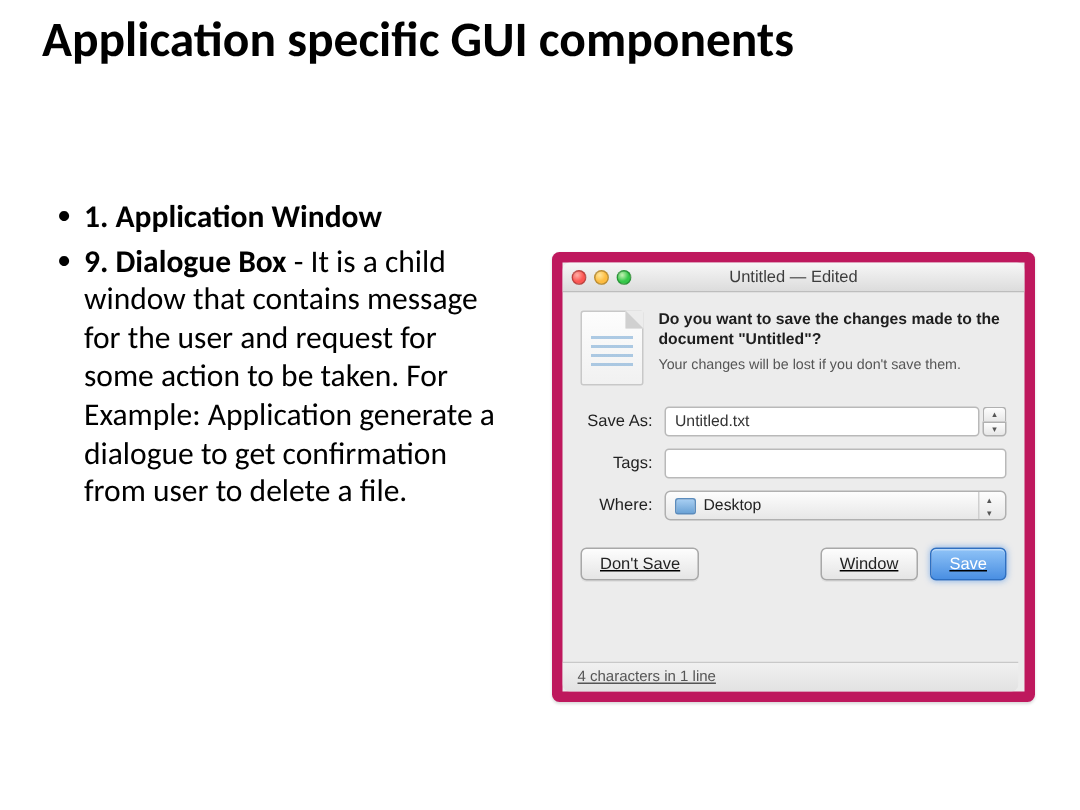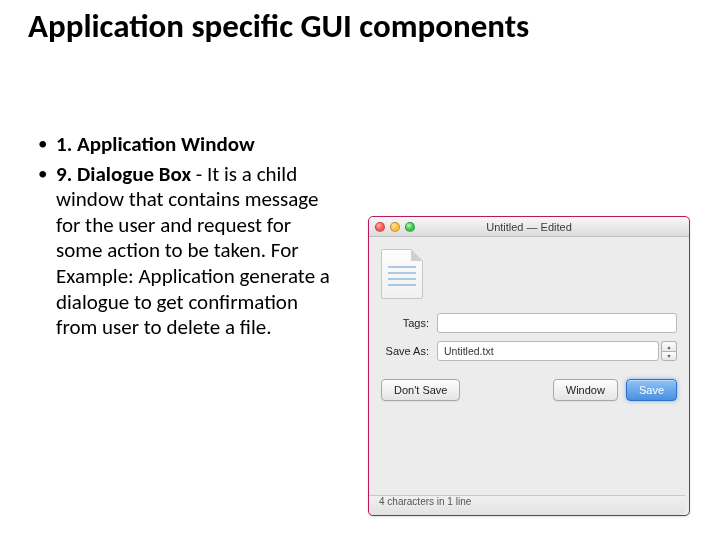--- a/index.html
+++ b/index.html
@@ -46,26 +46,25 @@
   .body2 { display: block; }
 
   
   .dialog-wrap {
     position: absolute;
     left: 368px;
     top: 168px;
     width: 322px;
     height: 300px;
     background: #ececec;
-    border: 1px solid #be185d;
+    border: 7px solid #be185d;
     border-radius: 5px;
     font-family: "Lucida Grande", Helvetica, Arial, sans-serif;
     font-size: 10px;
     box-shadow: 0 1px 2px rgba(0,0,0,.15);
-    margin-top: 48px;
   }
   .titlebar {
     height: 20px;
     background: linear-gradient(#f7f7f7,#dcdcdc);
     border-bottom: 1px solid #bdbdbd;
     border-radius: 5px 5px 0 0;
     display: flex;
     align-items: center;
     padding: 0 6px;
     position: relative;
@@ -156,20 +155,21 @@
   .select .sel-arrows {
     position: absolute; right: 4px; top: 0; bottom: 0; width: 14px;
     border-left: 1px solid #cfcfcf;
     display: flex; flex-direction: column; align-items: center; justify-content: center; gap:1px;
     font-size: 6px; color: #555;
   }
 
   .btn-row {
     margin-top: 18px; display: flex; align-items: center; gap: 8px;
     padding-bottom: 12px;
+    text-decoration: underline;
   }
   .btn-row .spacer { flex: 1; }
   .btn {
     height: 22px; padding: 0 12px;
     border: 1px solid #a8a8a8; border-radius: 4px;
     background: linear-gradient(#fdfdfd,#e5e5e5);
     font-size: 11px; color: #222;
     display: inline-flex; align-items: center; box-shadow: 0 1px 0 rgba(0,0,0,.05);
   }
   .btn.primary {
@@ -177,22 +177,22 @@
     border-color: #2e6fc1; color: #fff;
     box-shadow: 0 0 4px rgba(70,140,230,.6), inset 0 1px 0 rgba(255,255,255,.4);
   }
 
   .status-bar {
     position: absolute; left: 0; right: 4px; bottom: 0;
     height: 20px;
     background: linear-gradient(#f0f0f0,#e2e2e2);
     border-top: 1px solid #c8c8c8;
     border-radius: 0 0 5px 5px;
-    display: flex; align-items: flex-start; padding: 0 10px;
-    font-size: 10px; color: #555;
+    display: flex; align-items: center; padding: 0 10px;
+    font-size: 10px; color: #555; text-decoration: underline;
   }
 </style>
 </head>
 <body>
 
 <div class="slide">
 
   <div class="title">Application specific GUI components</div>
 
   <div class="content-left">
@@ -216,41 +216,56 @@
       </div>
       <div class="tb-title">Untitled — Edited</div>
     </div>
 
     <div class="sheet-area">
       <div class="confirm-row">
         <div class="doc-icon">
           <div class="doc-fold"></div>
           <div class="doc-lines"></div>
         </div>
+        <div class="confirm-text">
+          <div class="confirm-head">Do you want to save the changes made to the document "Untitled"?</div>
+          <div class="confirm-sub">Your changes will be lost if you don't save them.</div>
+        </div>
       </div>
 
       <div class="form-block">
+        <div class="form-row">
+          <div class="form-label">Save As:</div>
+          <div class="txt-input">
+            <span>Untitled.txt</span>
+          </div>
+          <div class="stepper">
+            <div class="step-btn">▴</div>
+            <div class="step-btn">▾</div>
+          </div>
+        </div>
+
         <div class="form-row">
           <div class="form-label">Tags:</div>
           <div class="txt-input empty">
             <span></span>
           </div>
         </div>
 
         <div class="form-row">
-          <div class="form-label">Save As:</div>
-          <div class="txt-input">
-            <span>Untitled.txt</span>
-          </div>
-          <div class="stepper">
-            <div class="step-btn">▴</div>
-            <div class="step-btn">▾</div>
-          </div>
-        </div>
-
+          <div class="form-label">Where:</div>
+          <div class="select">
+            <span class="folder-ico"></span>
+            <span>Desktop</span>
+            <span class="sel-arrows">
+                <span>▴</span>
+                <span>▾</span>
+              </span>
+          </div>
+        </div>
       </div>
 
       <div class="btn-row">
         <div class="btn">
           <span>Don't Save</span>
         </div>
         <div class="spacer"></div>
         <div class="btn">
           <span>Window</span>
         </div>

